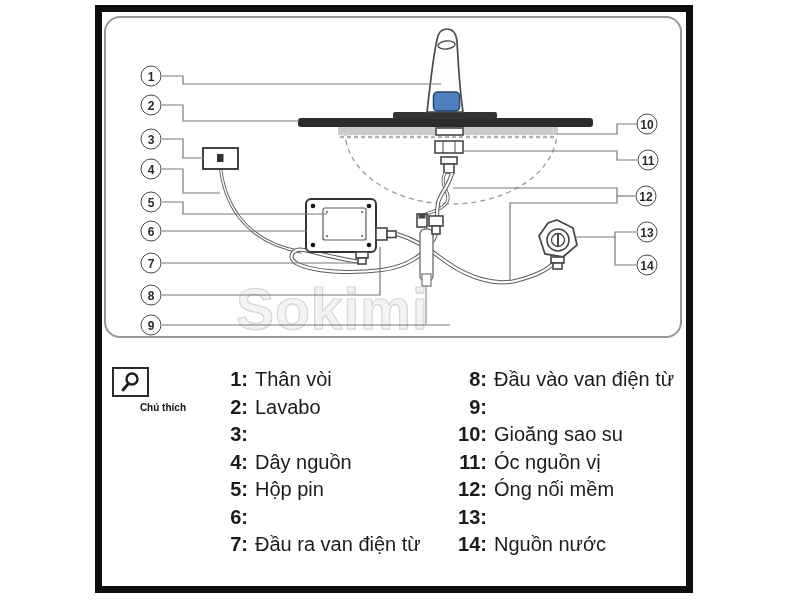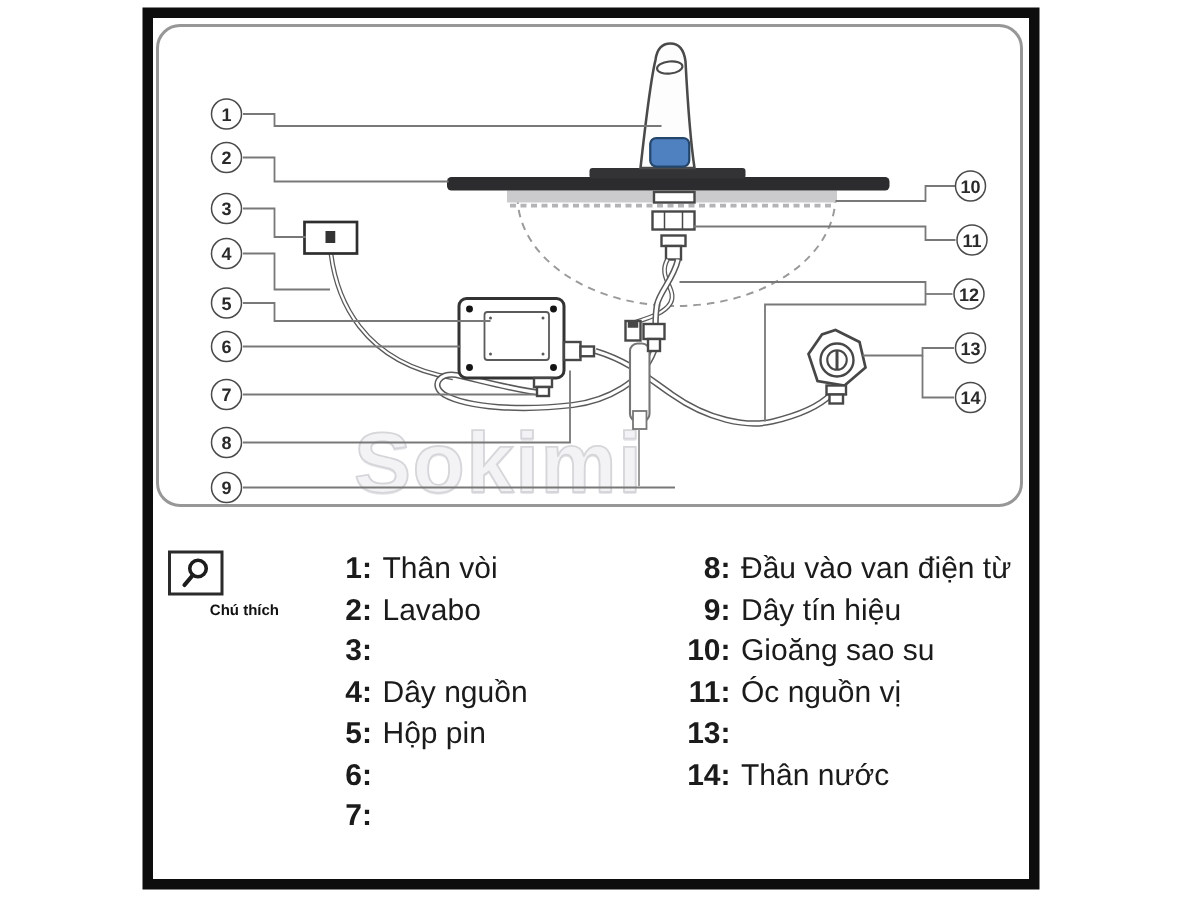--- a/index.html
+++ b/index.html
@@ -177,40 +177,44 @@
       </div>
     <div class="lrow">
         <span class="lnum">5:</span>
         <span class="llbl">Hộp pin</span>
       </div>
     <div class="lrow">
         <span class="lnum">6:</span>
       </div>
     <div class="lrow">
         <span class="lnum">7:</span>
+        <span class="llbl">Đầu ra van điện từ</span>
       </div>
   </div>
   <div class="col col-right">
     <div class="lrow">
         <span class="lnum">8:</span>
         <span class="llbl">Đầu vào van điện từ</span>
       </div>
     <div class="lrow">
         <span class="lnum">9:</span>
-        <span class="llbl">Dây tín hiệu</span>
       </div>
     <div class="lrow">
         <span class="lnum">10:</span>
         <span class="llbl">Gioăng sao su</span>
       </div>
     <div class="lrow">
         <span class="lnum">11:</span>
         <span class="llbl">Óc nguồn vị</span>
       </div>
     <div class="lrow">
+        <span class="lnum">12:</span>
+        <span class="llbl">Óng nối mềm</span>
+      </div>
+    <div class="lrow">
         <span class="lnum">13:</span>
       </div>
     <div class="lrow">
         <span class="lnum">14:</span>
-        <span class="llbl">Thân nước</span>
+        <span class="llbl">Nguồn nước</span>
       </div>
   </div>
 </div>
 
 </body></html>

